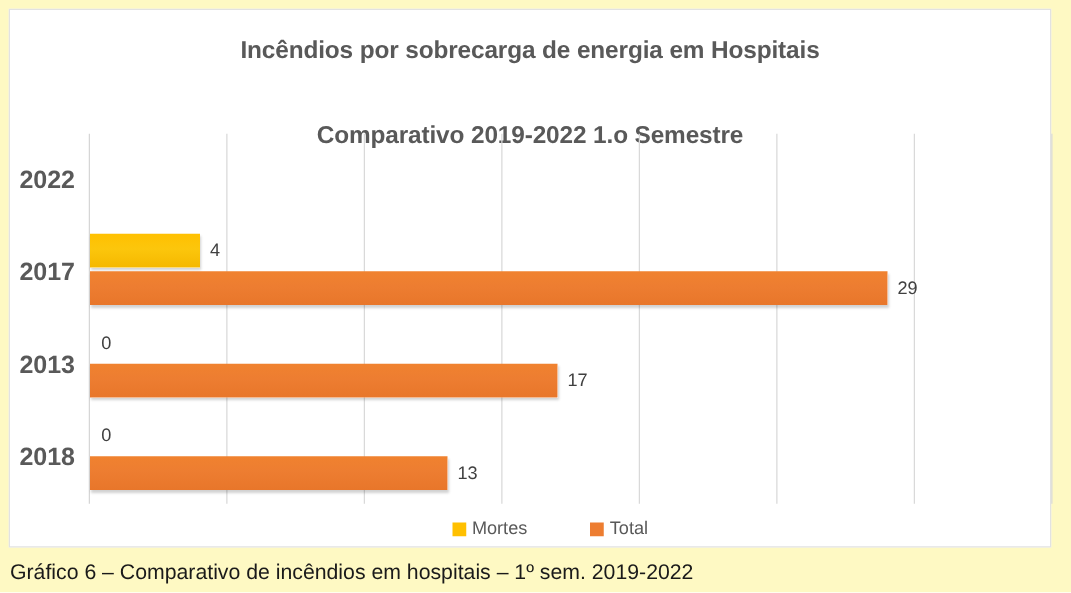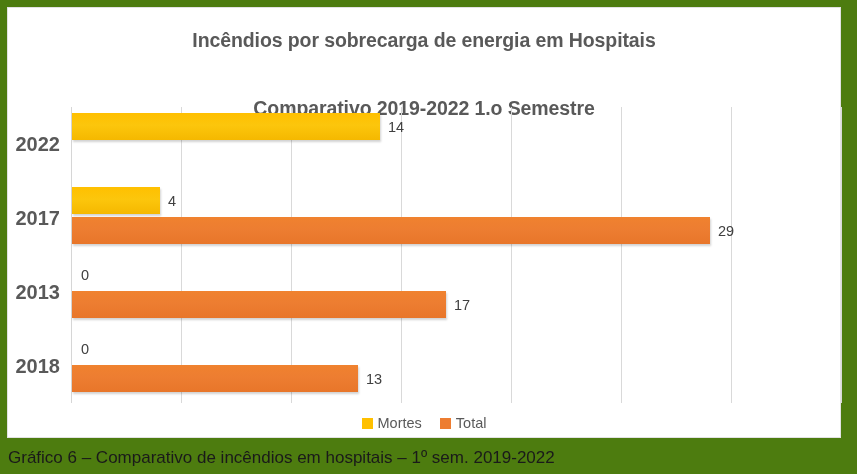--- a/index.html
+++ b/index.html
@@ -2,21 +2,21 @@
 <html><head>
 <meta charset="utf-8">
 <style>
   * { box-sizing: border-box; margin: 0; padding: 0; }
   html, body {
     width: 857px; height: 474px;
     background: #ffffff;
     font-family: "Liberation Sans", sans-serif;
     overflow: hidden;
   }
-  #root { position: relative; width: 857px; height: 474px; background: #4d7c0f; }
+  #root { position: relative; width: 857px; height: 474px; background: #fef9c3; }
 
   
   .chart-frame {
     position: absolute;
     left: 7px; top: 7px;
     width: 834px; height: 431px;
     background: #ffffff;
     border: 1px solid #e2e2e2;
   }
 
@@ -119,21 +119,21 @@
   
   .legend {
     position: absolute;
     left: 0; top: 407px;
     width: 100%;
     display: flex;
     justify-content: center;
     align-items: center;
     gap: 18px;
   }
-  .legend-item { display: flex; align-items: center; gap: 5px; }
+  .legend-item { display: flex; align-items: center; gap: 5px; margin-left: 32px; }
   .legend-swatch { width: 11px; height: 11px; display: inline-block; }
   .legend-swatch.mortes { background: #ffc000; }
   .legend-swatch.total  { background: #ed7d31; }
   .legend-text { color: #595959; font-size: 14.5px; }
 
   
   .caption {
     position: absolute;
     left: 8px; top: 448px;
     color: #1a1a1a;
@@ -166,24 +166,20 @@
           <div class="gridline" style="left: 110px;"></div>
           <div class="gridline" style="left: 220px;"></div>
           <div class="gridline" style="left: 330px;"></div>
           <div class="gridline" style="left: 440px;"></div>
           <div class="gridline" style="left: 550px;"></div>
           <div class="gridline" style="left: 660px;"></div>
           <div class="gridline" style="left: 770px;"></div>
         </div>
       <div class="rows">
           <div class="row" style="top: 0px; height: 74px;">
-            <div class="bar-wrap mortes">
-              <div class="bar mortes" style="width: 308px;"></div>
-              <span class="value-label">14</span>
-            </div>
           </div>
           <div class="row" style="top: 74px; height: 74px;">
             <div class="bar-wrap mortes">
               <div class="bar mortes" style="width: 88px;"></div>
               <span class="value-label">4</span>
             </div>
             <div class="bar-wrap total">
               <div class="bar total" style="width: 638px;"></div>
               <span class="value-label">29</span>
             </div>

